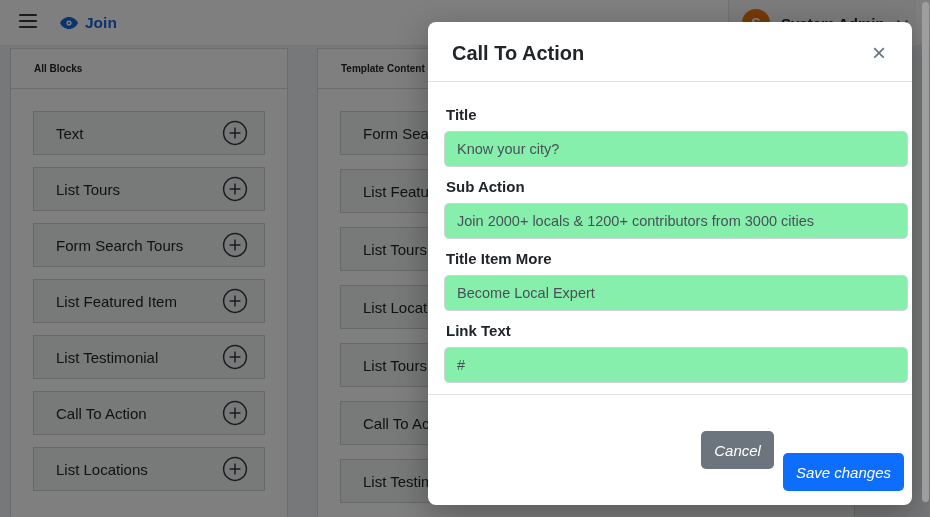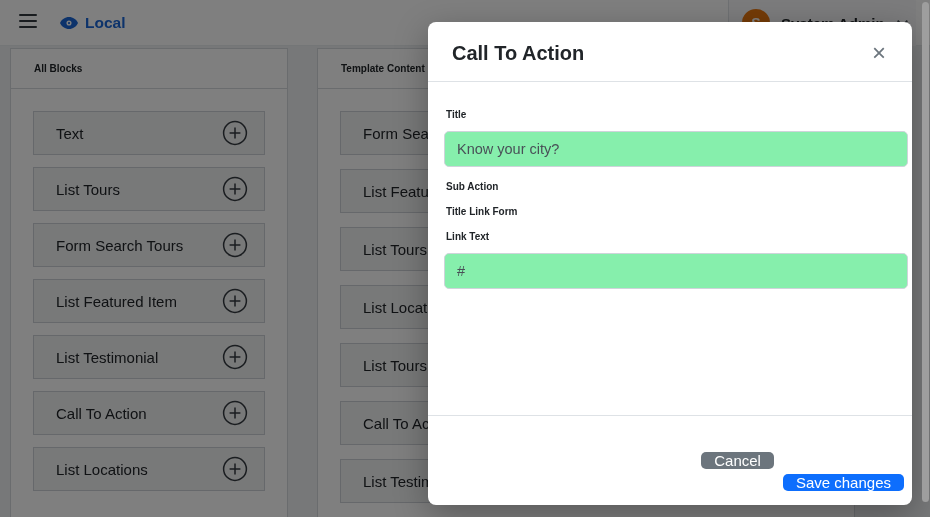--- a/index.html
+++ b/index.html
@@ -29,45 +29,45 @@
   
   .backdrop { position:absolute; inset:0; background:rgba(0,0,0,0.5); z-index:10; }
   .scroll-thumb { position:absolute; right:1px; top:2px; width:7px; height:500px; background:#9e9e9e; border-radius:4px; z-index:30; }
 
   
   .modal { position:absolute; left:428px; top:22px; width:484px; height:483px; background:#fff; border-radius:8px; z-index:20; box-shadow:0 10px 34px rgba(0,0,0,0.3); display:flex; flex-direction:column; }
   .modal-header { display:flex; align-items:flex-start; padding:17px 24px 14px 24px; border-bottom:1px solid #dee2e6; }
   .modal-title { font-size:20px; font-weight:600; color:#212529; line-height:28px; }
   .modal-close { margin-left:auto; background:none; border:none; font-size:24px; line-height:24px; color:#6c757d; cursor:pointer; padding:2px 2px; }
   .modal-body { flex:1; padding:16px 4px 0 16px; }
-  .field-label { display:block; margin:8px 0 8px 2px; font-size:10px; font-weight:600; color:#212529; line-height:17px; }
+  .field-label { display:block; margin:8px 0 8px 2px; font-size:15px; font-weight:600; color:#212529; line-height:17px; }
   .field-input { display:block; width:100%; height:36px; border:1px solid #ced4da; border-radius:5px; padding:0 12px; font-size:14.5px; color:#495057; background:#86efac; margin-bottom:11px; outline:none; }
   .modal-footer { border-top:1px solid #dee2e6; padding:14px 8px; display:flex; justify-content:flex-end; align-items:center; gap:9px; }
-  .btn { border:none; border-radius:5px; height:17px; padding:0 13px; font-size:15px; color:#fff; cursor:pointer; }
+  .btn { border:none; border-radius:5px; height:38px; padding:0 13px; font-size:15px; color:#fff; cursor:pointer;font-style:italic; }
   .btn-secondary { background:#6c757d; }
   .btn-primary { background:#0d6efd;margin-top:44px; }
 </style>
 </head>
 <body>
 
 <div class="topbar">
   <div class="hamburger">
     <span></span>
       <span></span>
       <span></span>
   </div>
   <a class="home-link">
     <span style="display:flex;">
       <svg width="18" height="14" viewBox="0 0 24 16">
           <path d="M12 0C6.8 0 2.1 3.2 0 8c2.1 4.8 6.8 8 12 8s9.9-3.2 12-8C21.9 3.2 17.2 0 12 0z" fill="#1a66d6"></path>
           <circle cx="12" cy="8" r="3.4" fill="#fff"></circle>
           <circle cx="12" cy="8" r="1.5" fill="#1a66d6"></circle>
         </svg>
     </span>
-    <span>Local</span>
+    <span>Join</span>
   </a>
   <div class="user-area">
     <div class="avatar">S</div>
     <div class="user-name">System Admin</div>
     <span class="chevron">
       <svg width="13" height="9" viewBox="0 0 16 11">
           <path d="M2 2l6 6 6-6" fill="none" stroke="#495057" stroke-width="2.2"></path>
         </svg>
     </span>
   </div>
@@ -175,22 +175,24 @@
 <div class="modal">
   <div class="modal-header">
     <div class="modal-title">Call To Action</div>
     <button class="modal-close">×</button>
   </div>
   <div class="modal-body">
     <label class="field-label">Title</label>
     <input class="field-input" type="text" value="Know your city?" style="">
 
     <label class="field-label">Sub Action</label>
+    <input class="field-input" type="text" value="Join 2000+ locals &amp; 1200+ contributors from 3000 cities" style="">
 
-    <label class="field-label">Title Link Form</label>
+    <label class="field-label">Title Item More</label>
+    <input class="field-input" type="text" value="Become Local Expert" style="">
 
     <label class="field-label">Link Text</label>
     <input class="field-input" type="text" value="#" style="">
   </div>
   <div class="modal-footer">
     <button class="btn btn-secondary">Cancel</button>
     <button class="btn btn-primary">Save changes</button>
   </div>
 </div>
 

